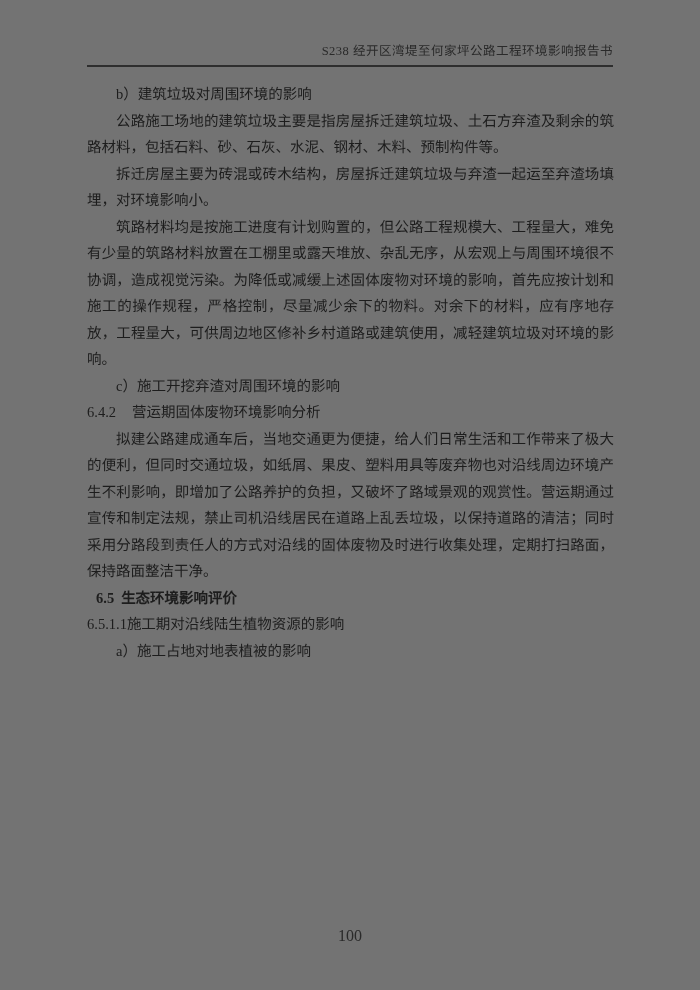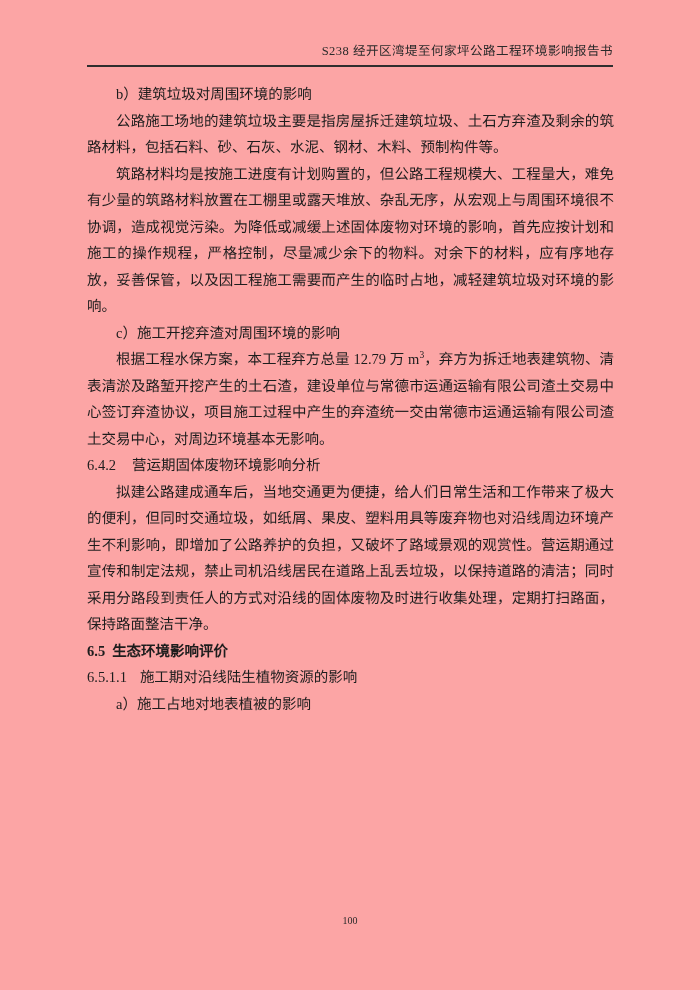--- a/index.html
+++ b/index.html
@@ -4,21 +4,21 @@
 <style>
   html, body {
     margin: 0;
     padding: 0;
     background: #ffffff;
   }
   .page {
     position: relative;
     width: 700px;
     height: 990px;
-    background: #fca5a5;
+    background: #737373;
     font-family: "Liberation Serif", "DejaVu Serif", serif;
     color: #1d1d1d;
     overflow: hidden;
   }
   .header {
     position: absolute;
     left: 87px;
     right: 87px;
     top: 40px;
     text-align: right;
@@ -48,59 +48,59 @@
     text-indent: 2em;
   }
   .section-heading {
     text-indent: 0;
   }
   .section-heading .h-num {
     display: inline-block;
   }
   .gap-wide   { margin-right: 16px; }
   .gap-mid    { margin-right: 21px; }
-  .gap-small  { margin-right: 13px; }
-  .gap-tiny   { margin-right: 7px;  }
+  .gap-small  { }
+  .gap-tiny   { margin-right: 7px; margin-left: 9px;  }
   .bold { font-weight: bold; }
   sup.cube {
     font-size: 9.5px;
     line-height: 0;
     vertical-align: super;
   }
   .footer {
     position: absolute;
     left: 0;
     right: 0;
-    bottom: 64px;
+    bottom: 45px;
     text-align: center;
-    font-size: 10px;
+    font-size: 16px;
     color: #2a2a2a;
   }
 </style>
 </head>
 <body>
 
 <div class="page">
 
   <div class="header">
     <span>S238 经开区湾堤至何家坪公路工程环境影响报告书</span>
   </div>
 
   <div class="content">
 
     <p class="sub-heading">b）建筑垃圾对周围环境的影响</p>
 
     <p class="para">公路施工场地的建筑垃圾主要是指房屋拆迁建筑垃圾、土石方弃渣及剩余的筑路材料，包括石料、砂、石灰、水泥、钢材、木料、预制构件等。</p>
 
+    <p class="para">拆迁房屋主要为砖混或砖木结构，房屋拆迁建筑垃圾与弃渣一起运至弃渣场填埋，对环境影响小。</p>
 
-    <p class="para">筑路材料均是按施工进度有计划购置的，但公路工程规模大、工程量大，难免有少量的筑路材料放置在工棚里或露天堆放、杂乱无序，从宏观上与周围环境很不协调，造成视觉污染。为降低或减缓上述固体废物对环境的影响，首先应按计划和施工的操作规程，严格控制，尽量减少余下的物料。对余下的材料，应有序地存放，妥善保管，以及因工程施工需要而产生的临时占地，减轻建筑垃圾对环境的影响。</p>
+    <p class="para">筑路材料均是按施工进度有计划购置的，但公路工程规模大、工程量大，难免有少量的筑路材料放置在工棚里或露天堆放、杂乱无序，从宏观上与周围环境很不协调，造成视觉污染。为降低或减缓上述固体废物对环境的影响，首先应按计划和施工的操作规程，严格控制，尽量减少余下的物料。对余下的材料，应有序地存放，工程量大，可供周边地区修补乡村道路或建筑使用，减轻建筑垃圾对环境的影响。</p>
 
     <p class="sub-heading">c）施工开挖弃渣对周围环境的影响</p>
 
-    <p class="para"><span>根据工程水保方案，本工程弃方总量 12.79 万 m</span><sup class="cube">3</sup><span>，弃方为拆迁地表建筑物、清表清淤及路堑开挖产生的土石渣，建设单位与常德市运通运输有限公司渣土交易中心签订弃渣协议，项目施工过程中产生的弃渣统一交由常德市运通运输有限公司渣土交易中心，对周边环境基本无影响。</span></p>
 
     <p class="section-heading"><span class="h-num gap-wide">6.4.2</span><span>营运期固体废物环境影响分析</span></p>
 
     <p class="para">拟建公路建成通车后，当地交通更为便捷，给人们日常生活和工作带来了极大的便利，但同时交通垃圾，如纸屑、果皮、塑料用具等废弃物也对沿线周边环境产生不利影响，即增加了公路养护的负担，又破坏了路域景观的观赏性。营运期通过宣传和制定法规，禁止司机沿线居民在道路上乱丢垃圾，以保持道路的清洁；同时采用分路段到责任人的方式对沿线的固体废物及时进行收集处理，定期打扫路面，保持路面整洁干净。</p>
 
     <p class="section-heading bold"><span class="h-num gap-tiny">6.5</span><span>生态环境影响评价</span></p>
 
 
     <p class="section-heading"><span class="h-num gap-small">6.5.1.1</span><span>施工期对沿线陆生植物资源的影响</span></p>
 

